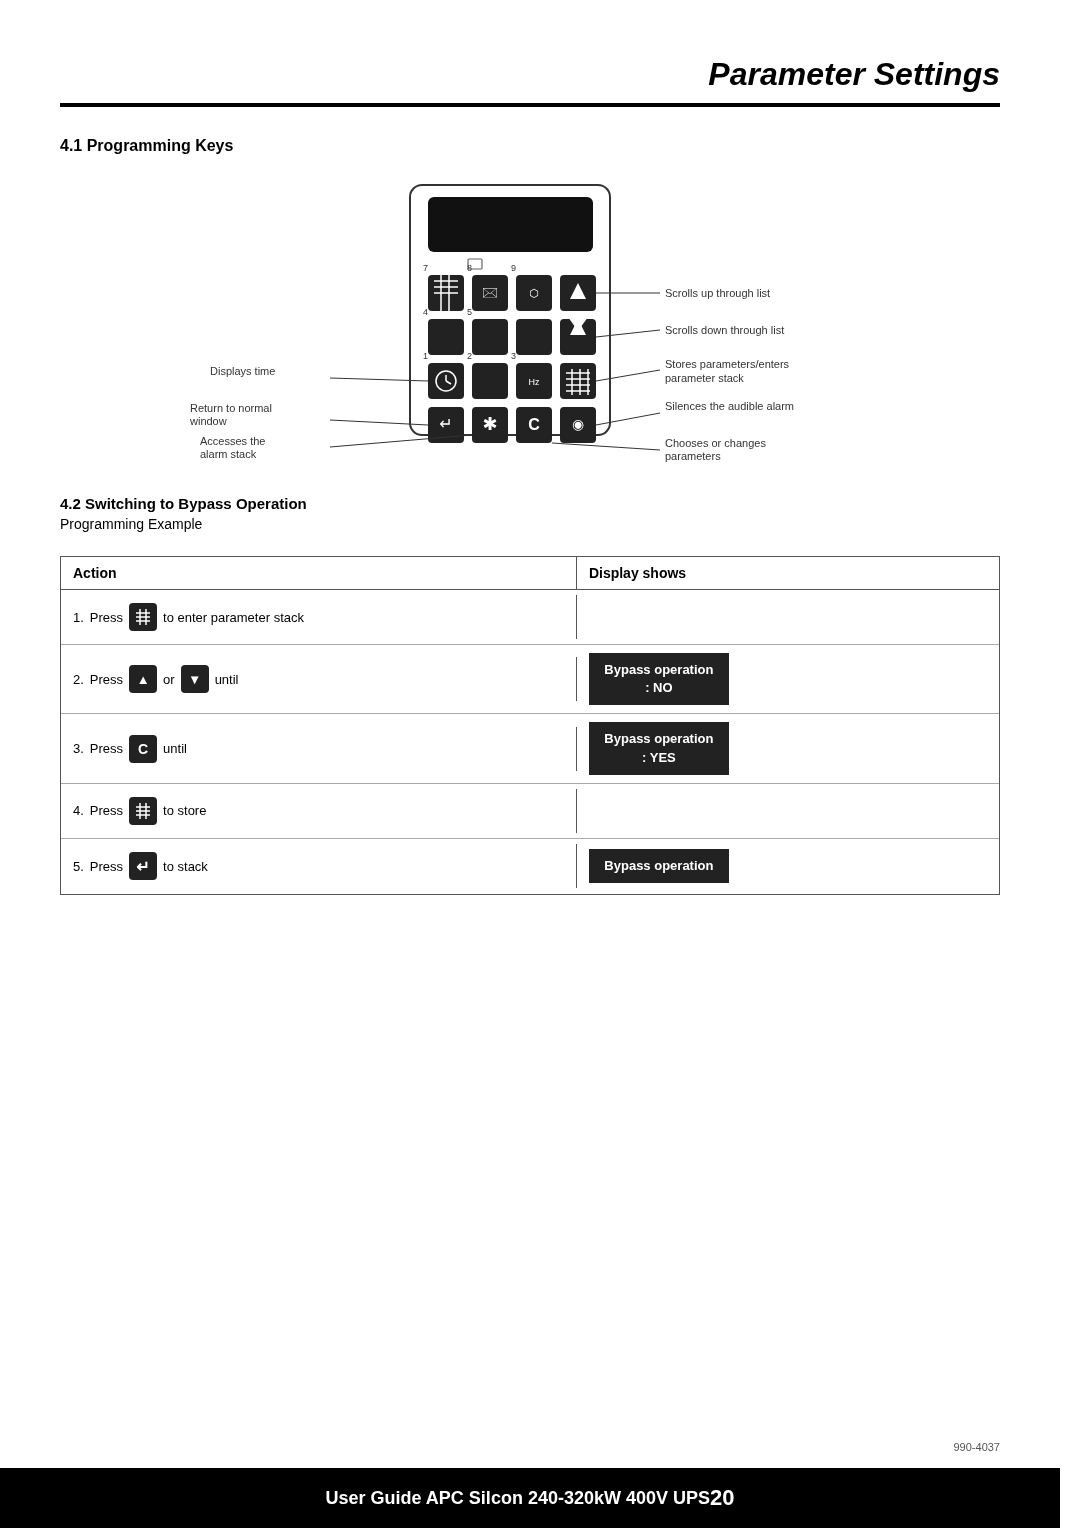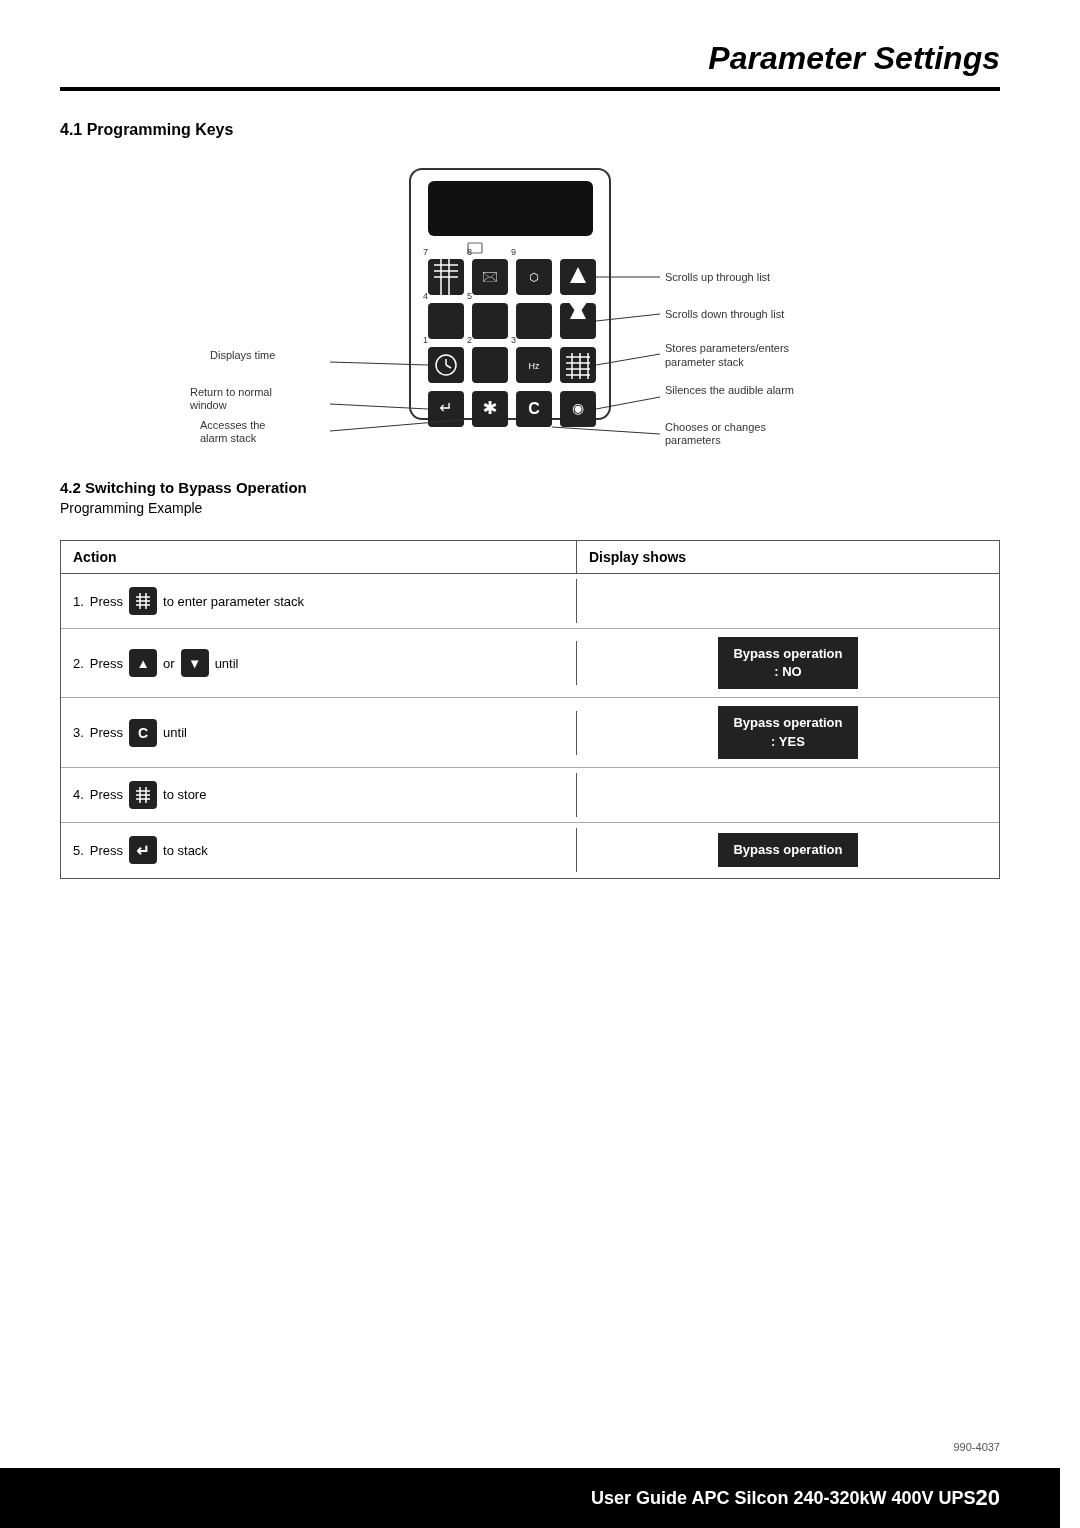--- a/index.html
+++ b/index.html
@@ -11,21 +11,21 @@
       font-size: 14px;
       color: #000;
       position: relative;
       overflow: hidden;
     }
 
     .page-container {
       width: 1060px;
       height: 1528px;
       position: relative;
-      padding: 0 60px;
+      padding: 16px 60px;
     }
 
     
     .page-title-section {
       text-align: right;
       padding: 40px 0 10px 0;
       border-bottom: 4px solid #000;
       margin-bottom: 30px;
     }
     .page-title {
@@ -102,21 +102,21 @@
       align-items: center;
       gap: 6px;
       font-size: 13px;
     }
 
     .display-cell {
       flex: 0 0 45%;
       padding: 8px 12px;
       display: flex;
       align-items: center;
-      justify-content: center;
+      justify-content: flex-start;
     }
 
     .display-badge {
       background: #222;
       color: #fff;
       padding: 8px 14px;
       font-size: 13px;
       font-weight: bold;
       text-align: center;
       min-width: 140px;
@@ -145,21 +145,21 @@
     .footer {
       position: absolute;
       bottom: 0;
       left: 0;
       right: 0;
       height: 60px;
       background: #000;
       color: #fff;
       display: flex;
       align-items: center;
-      justify-content: flex-end;
+      justify-content: center;
       padding: 0 60px;
     }
     .footer-title {
       font-size: 18px;
       font-weight: bold;
     }
     .footer-page {
       font-size: 22px;
       font-weight: bold;
     }

